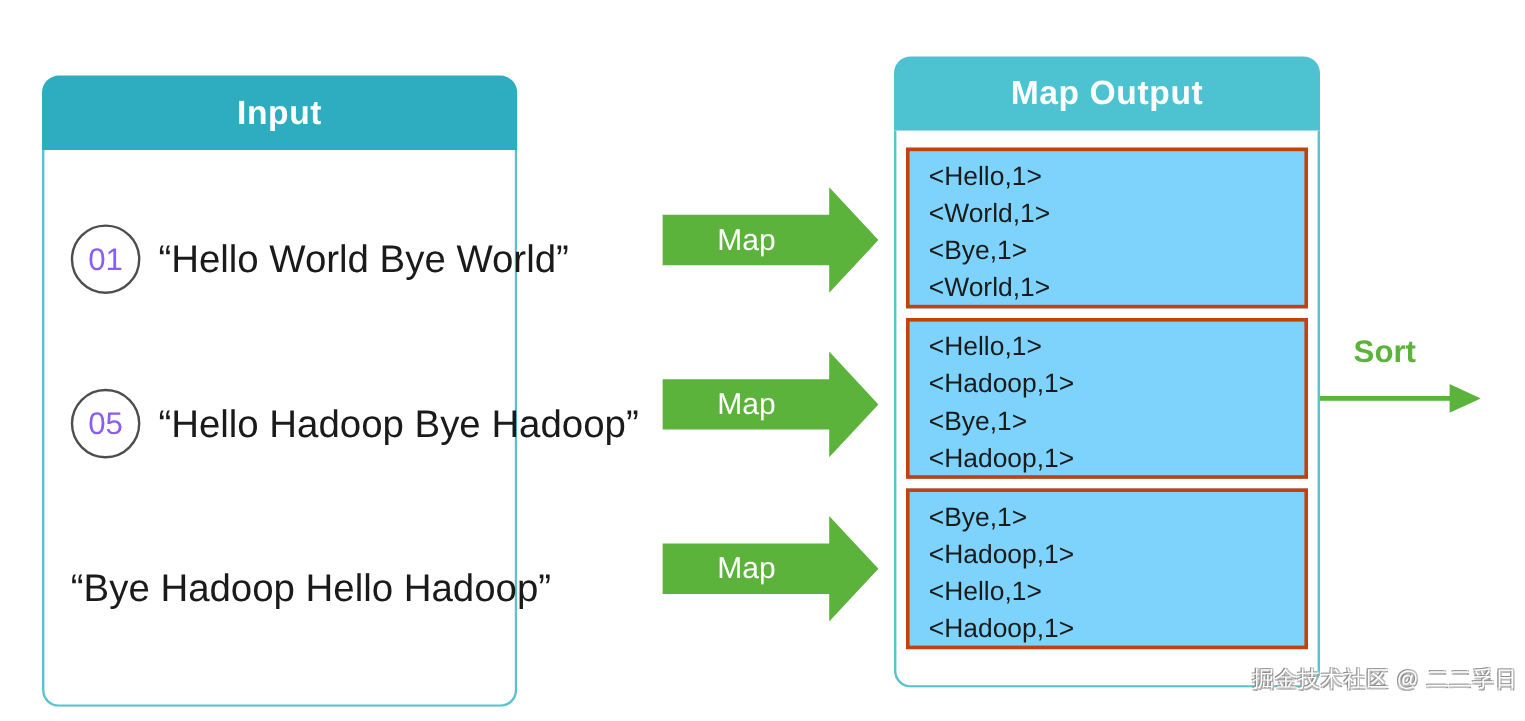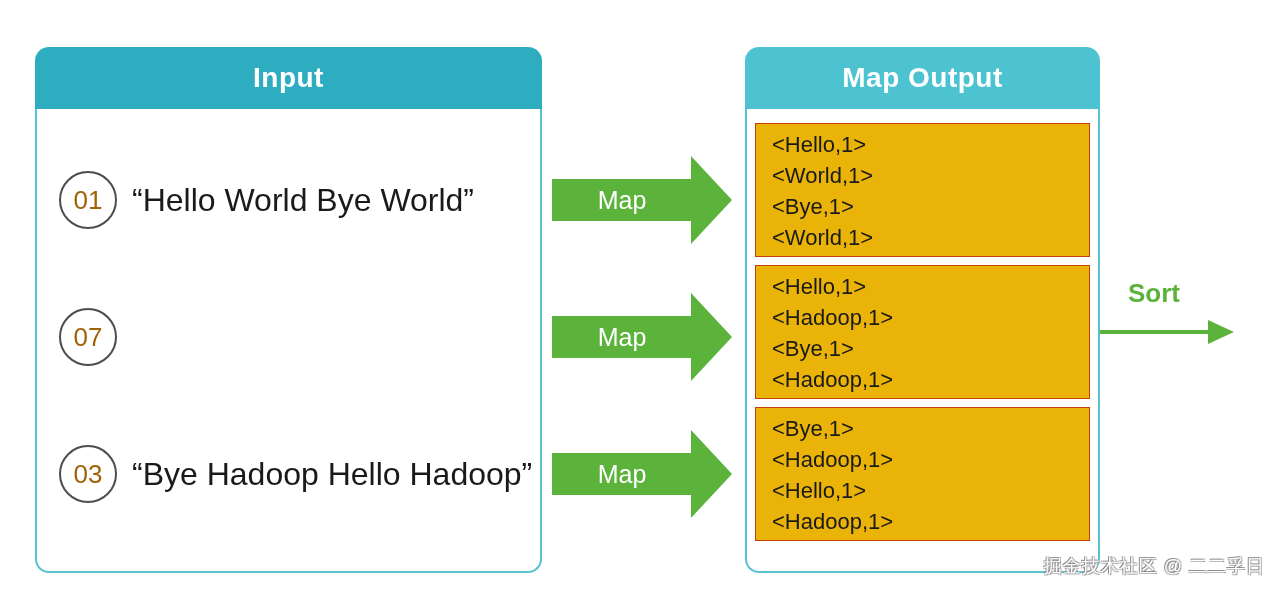--- a/index.html
+++ b/index.html
@@ -18,59 +18,59 @@
     display:flex; align-items:center; justify-content:center;
   }
   .panel-title { color:#ffffff; font-size:28px; font-weight:700; letter-spacing:0.5px; }
   .panel-body {
     position:absolute; top:62px; left:0; right:0; bottom:0;
     background:#ffffff;
     border:2px solid #56c3ce; border-top:none;
     border-radius:0 0 14px 14px;
   }
 
-  .input-panel  { left:35px;  top:47px; width:507px; height:526px; }
+  .input-panel  { left:35px;  top:63px; width:396px; height:526px; }
   .input-panel .panel-header { background:#2fadc0; }
 
   .output-panel { left:745px; top:47px; width:355px; height:526px; }
   .output-panel .panel-header { background:#4dc3d2; }
 
   
   .input-row {
     position:absolute; left:22px; right:10px; height:58px;
     display:flex; align-items:center; gap:15px;
   }
   .row-1 { top:62px; }
   .row-2 { top:199px; }
   .row-3 { top:336px; }
   .num-circle {
     flex:0 0 auto; width:58px; height:58px;
     border:2px solid #4d4d4d; border-radius:50%;
     display:flex; align-items:center; justify-content:center;
-    font-size:26px; color:#a16207; background:#ffffff;
+    font-size:26px; color:#8b5cf6; background:#ffffff;
   }
   .input-text { font-size:32px; color:#1a1a1a; white-space:nowrap; }
 
   
   .map-arrow { position:absolute; left:552px; width:180px; height:88px; }
   .map-arrow svg { position:absolute; left:0; top:0; display:block; }
   .arrow-1 { top:156px; }
   .arrow-2 { top:293px; }
   .arrow-3 { top:430px; }
   .map-arrow-label {
     position:absolute; left:0; top:23px; width:140px; height:42px;
     display:flex; align-items:center; justify-content:center;
     color:#ffffff; font-size:25px;
   }
 
   
   .output-body-inner { padding:14px 8px 0 8px; }
   .kv-box {
     height:134px; margin-bottom:8px;
-    border:1px solid #c2410c; background:#eab308;
+    border:3px solid #c2410c; background:#7dd3fc;
     padding:5px 0 0 16px;
   }
   .kv-line { font-size:22px; line-height:31px; color:#1a1a1a; white-space:nowrap; }
 
   
   .sort-label {
     position:absolute; left:1128px; top:278px;
     color:#5bb33c; font-size:26px; font-weight:600;text-align:right;
   }
   .sort-arrow { position:absolute; left:1100px; top:320px; }
@@ -96,24 +96,24 @@
   <section class="panel input-panel">
     <header class="panel-header">
       <span class="panel-title">Input</span>
     </header>
     <div class="panel-body">
       <div class="input-row row-1">
         <span class="num-circle">01</span>
         <span class="input-text">“Hello World Bye World”</span>
       </div>
       <div class="input-row row-2">
-        <span class="num-circle">07</span>
+        <span class="num-circle">05</span>
+        <span class="input-text">“Hello Hadoop Bye Hadoop”</span>
       </div>
       <div class="input-row row-3">
-        <span class="num-circle">03</span>
         <span class="input-text">“Bye Hadoop Hello Hadoop”</span>
       </div>
     </div>
   </section>
 
   <div class="map-arrow arrow-1">
     <svg width="180" height="88" viewBox="0 0 180 88">
       <polygon points="0,23 139,23 139,0 180,44 139,88 139,65 0,65" fill="#5bb33c"></polygon>
     </svg>
     <span class="map-arrow-label">Map</span>

